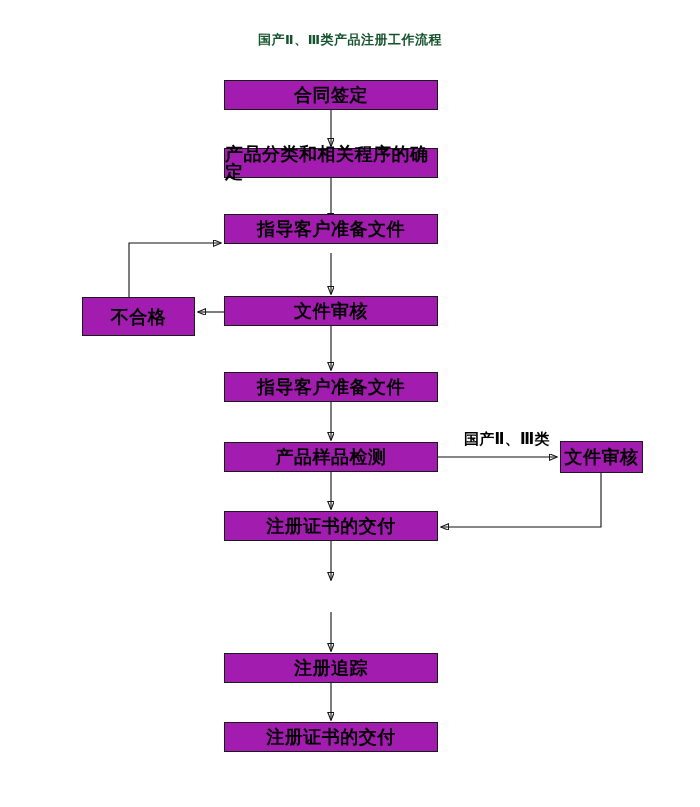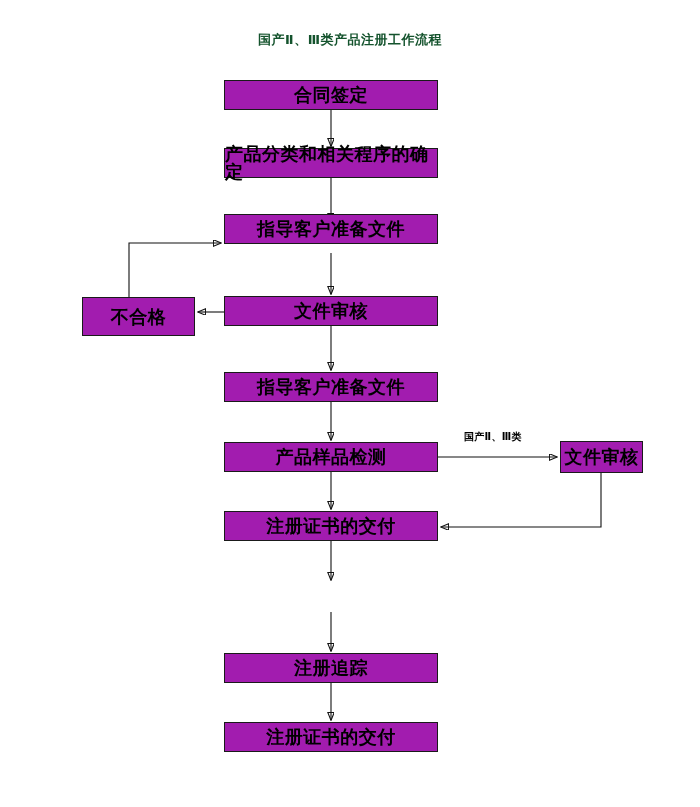--- a/index.html
+++ b/index.html
@@ -43,21 +43,21 @@
     font-weight: bold;
     color: #000000;
     letter-spacing: 0.5px;
     line-height: 1;
   }
   .node.main { left: 224px; width: 214px; height: 30px; }
   .node.reject { left: 82px; top: 297px; width: 113px; height: 39px; }
   .node.clinical { left: 560px; top: 441px; width: 83px; height: 32px; }
   .edge-label {
     position: absolute;
-    font-size: 10px;
+    font-size: 15px;
     font-weight: bold;
     color: #000000;
     white-space: nowrap;
     letter-spacing: 0.3px;
   }
   svg.connectors {
     position: absolute;
     left: 0; top: 0;
     width: 700px;
     height: 807px;

